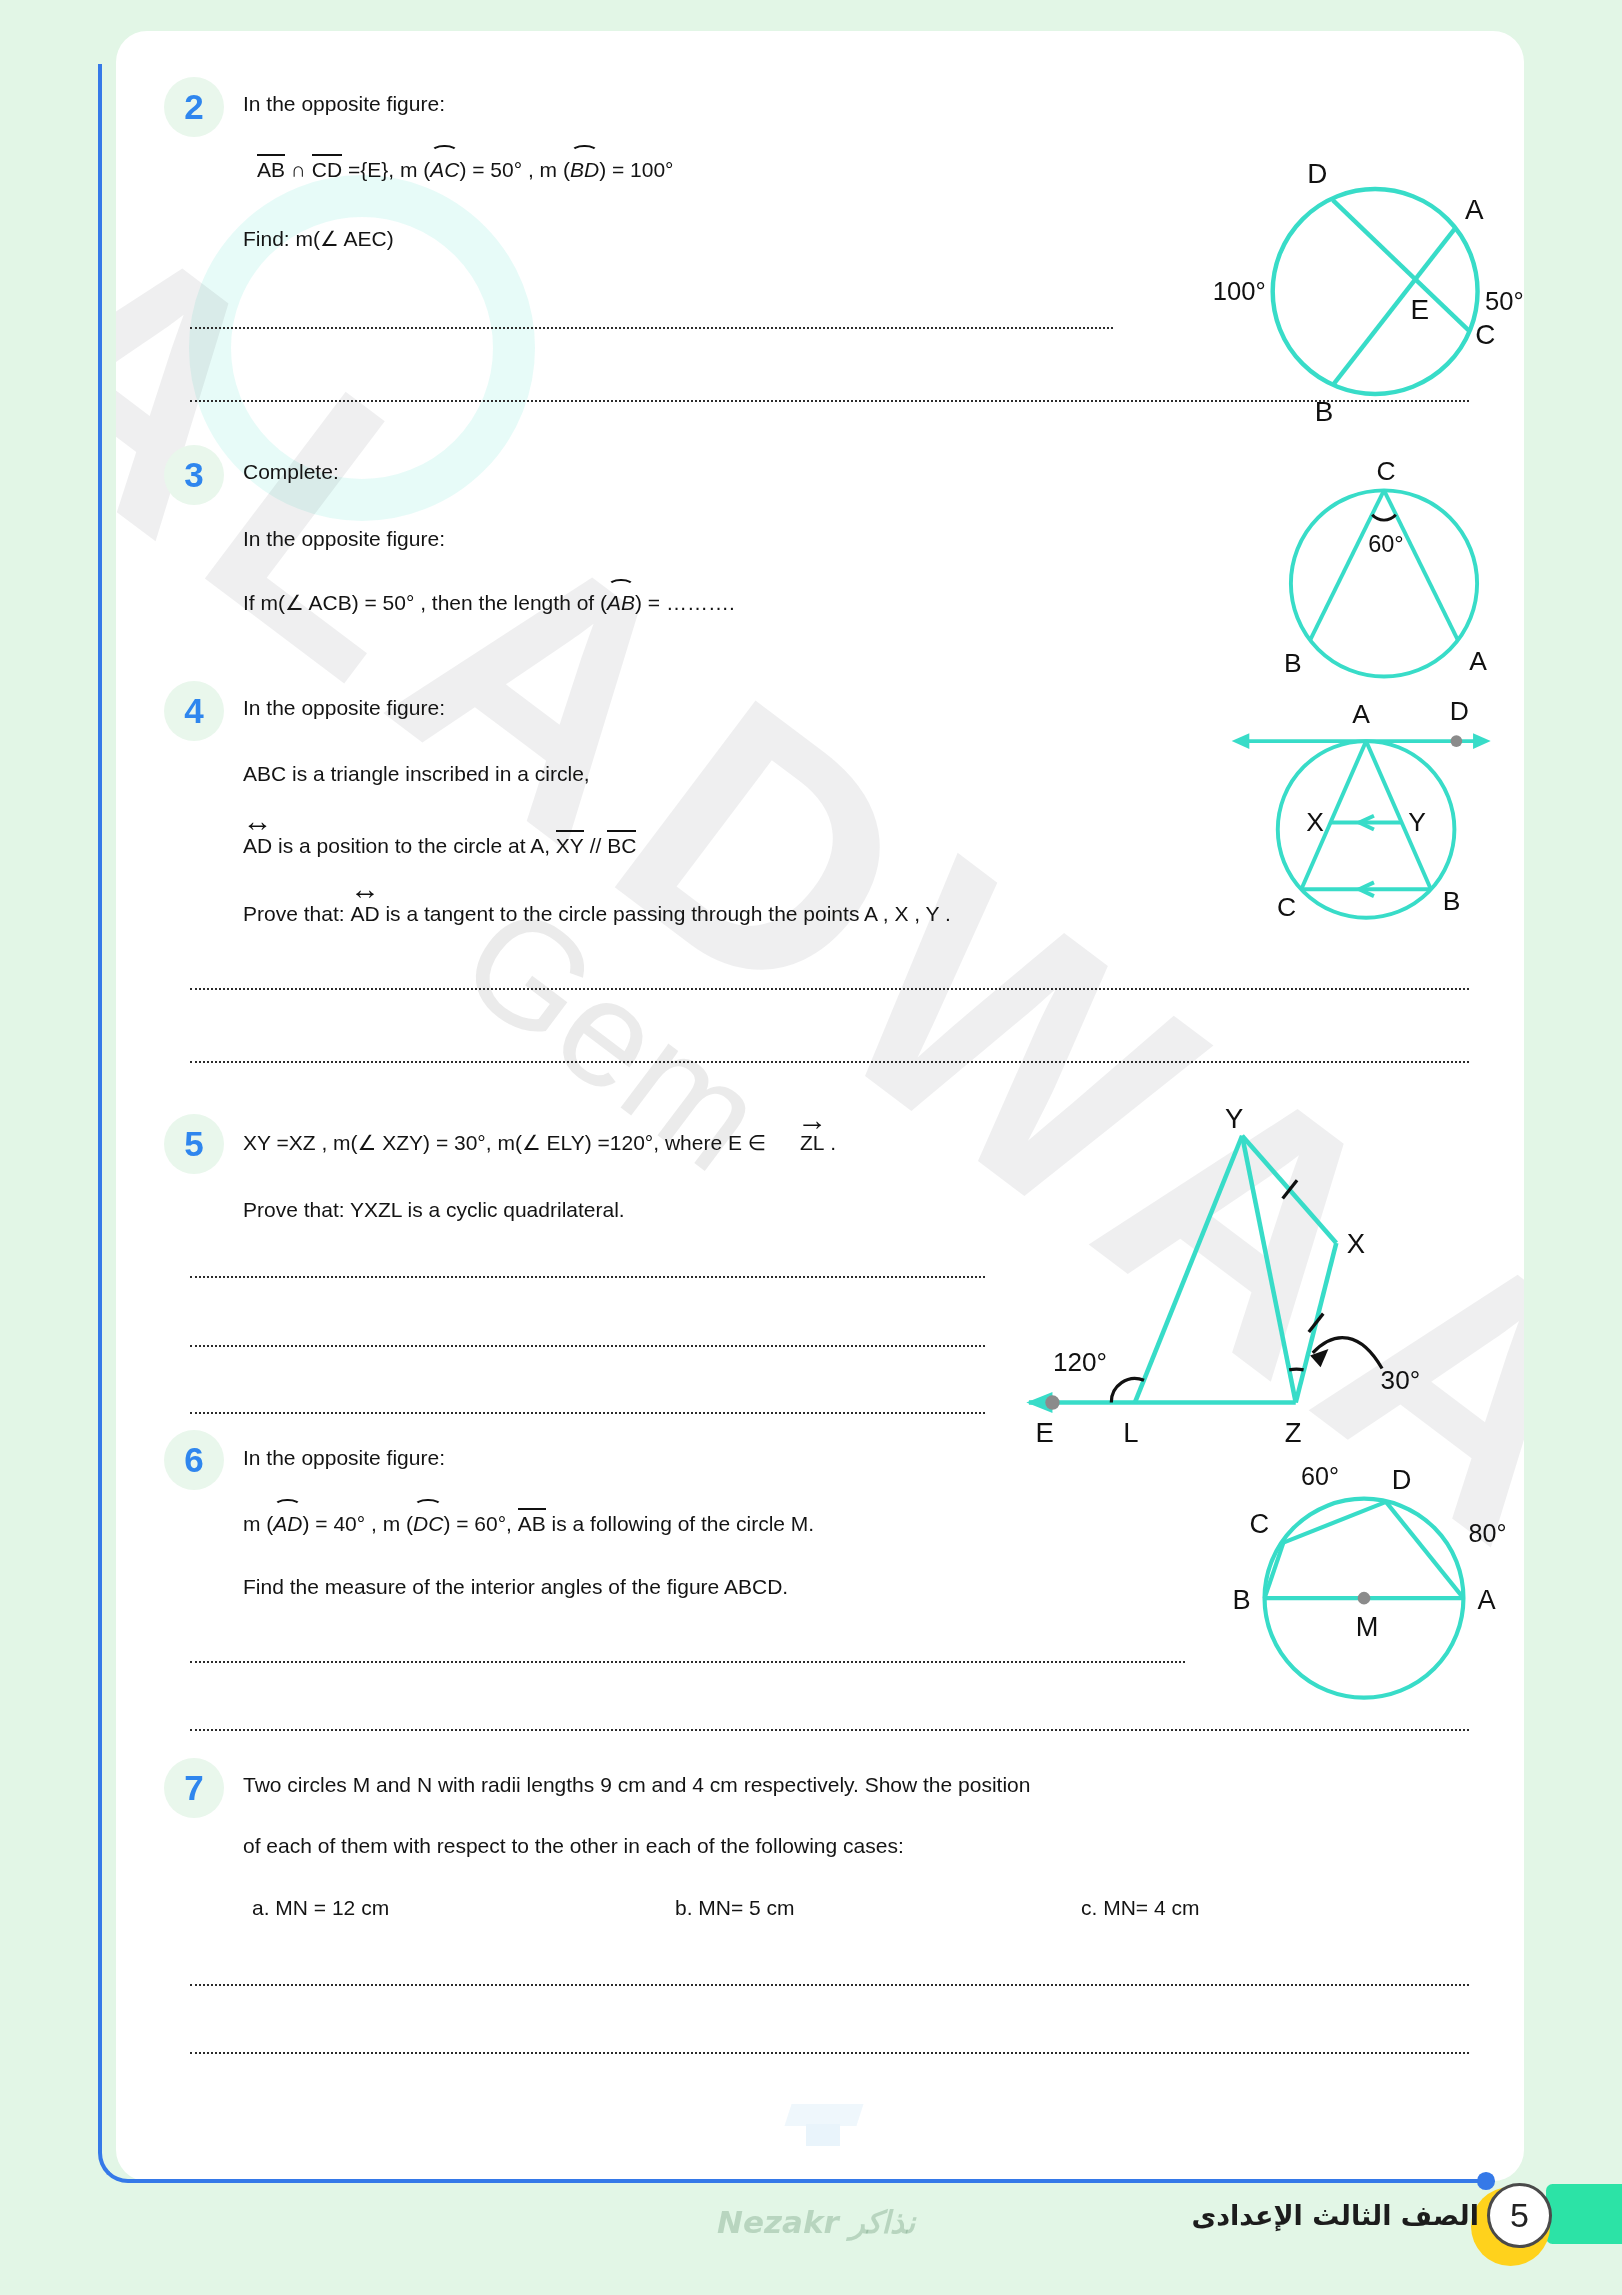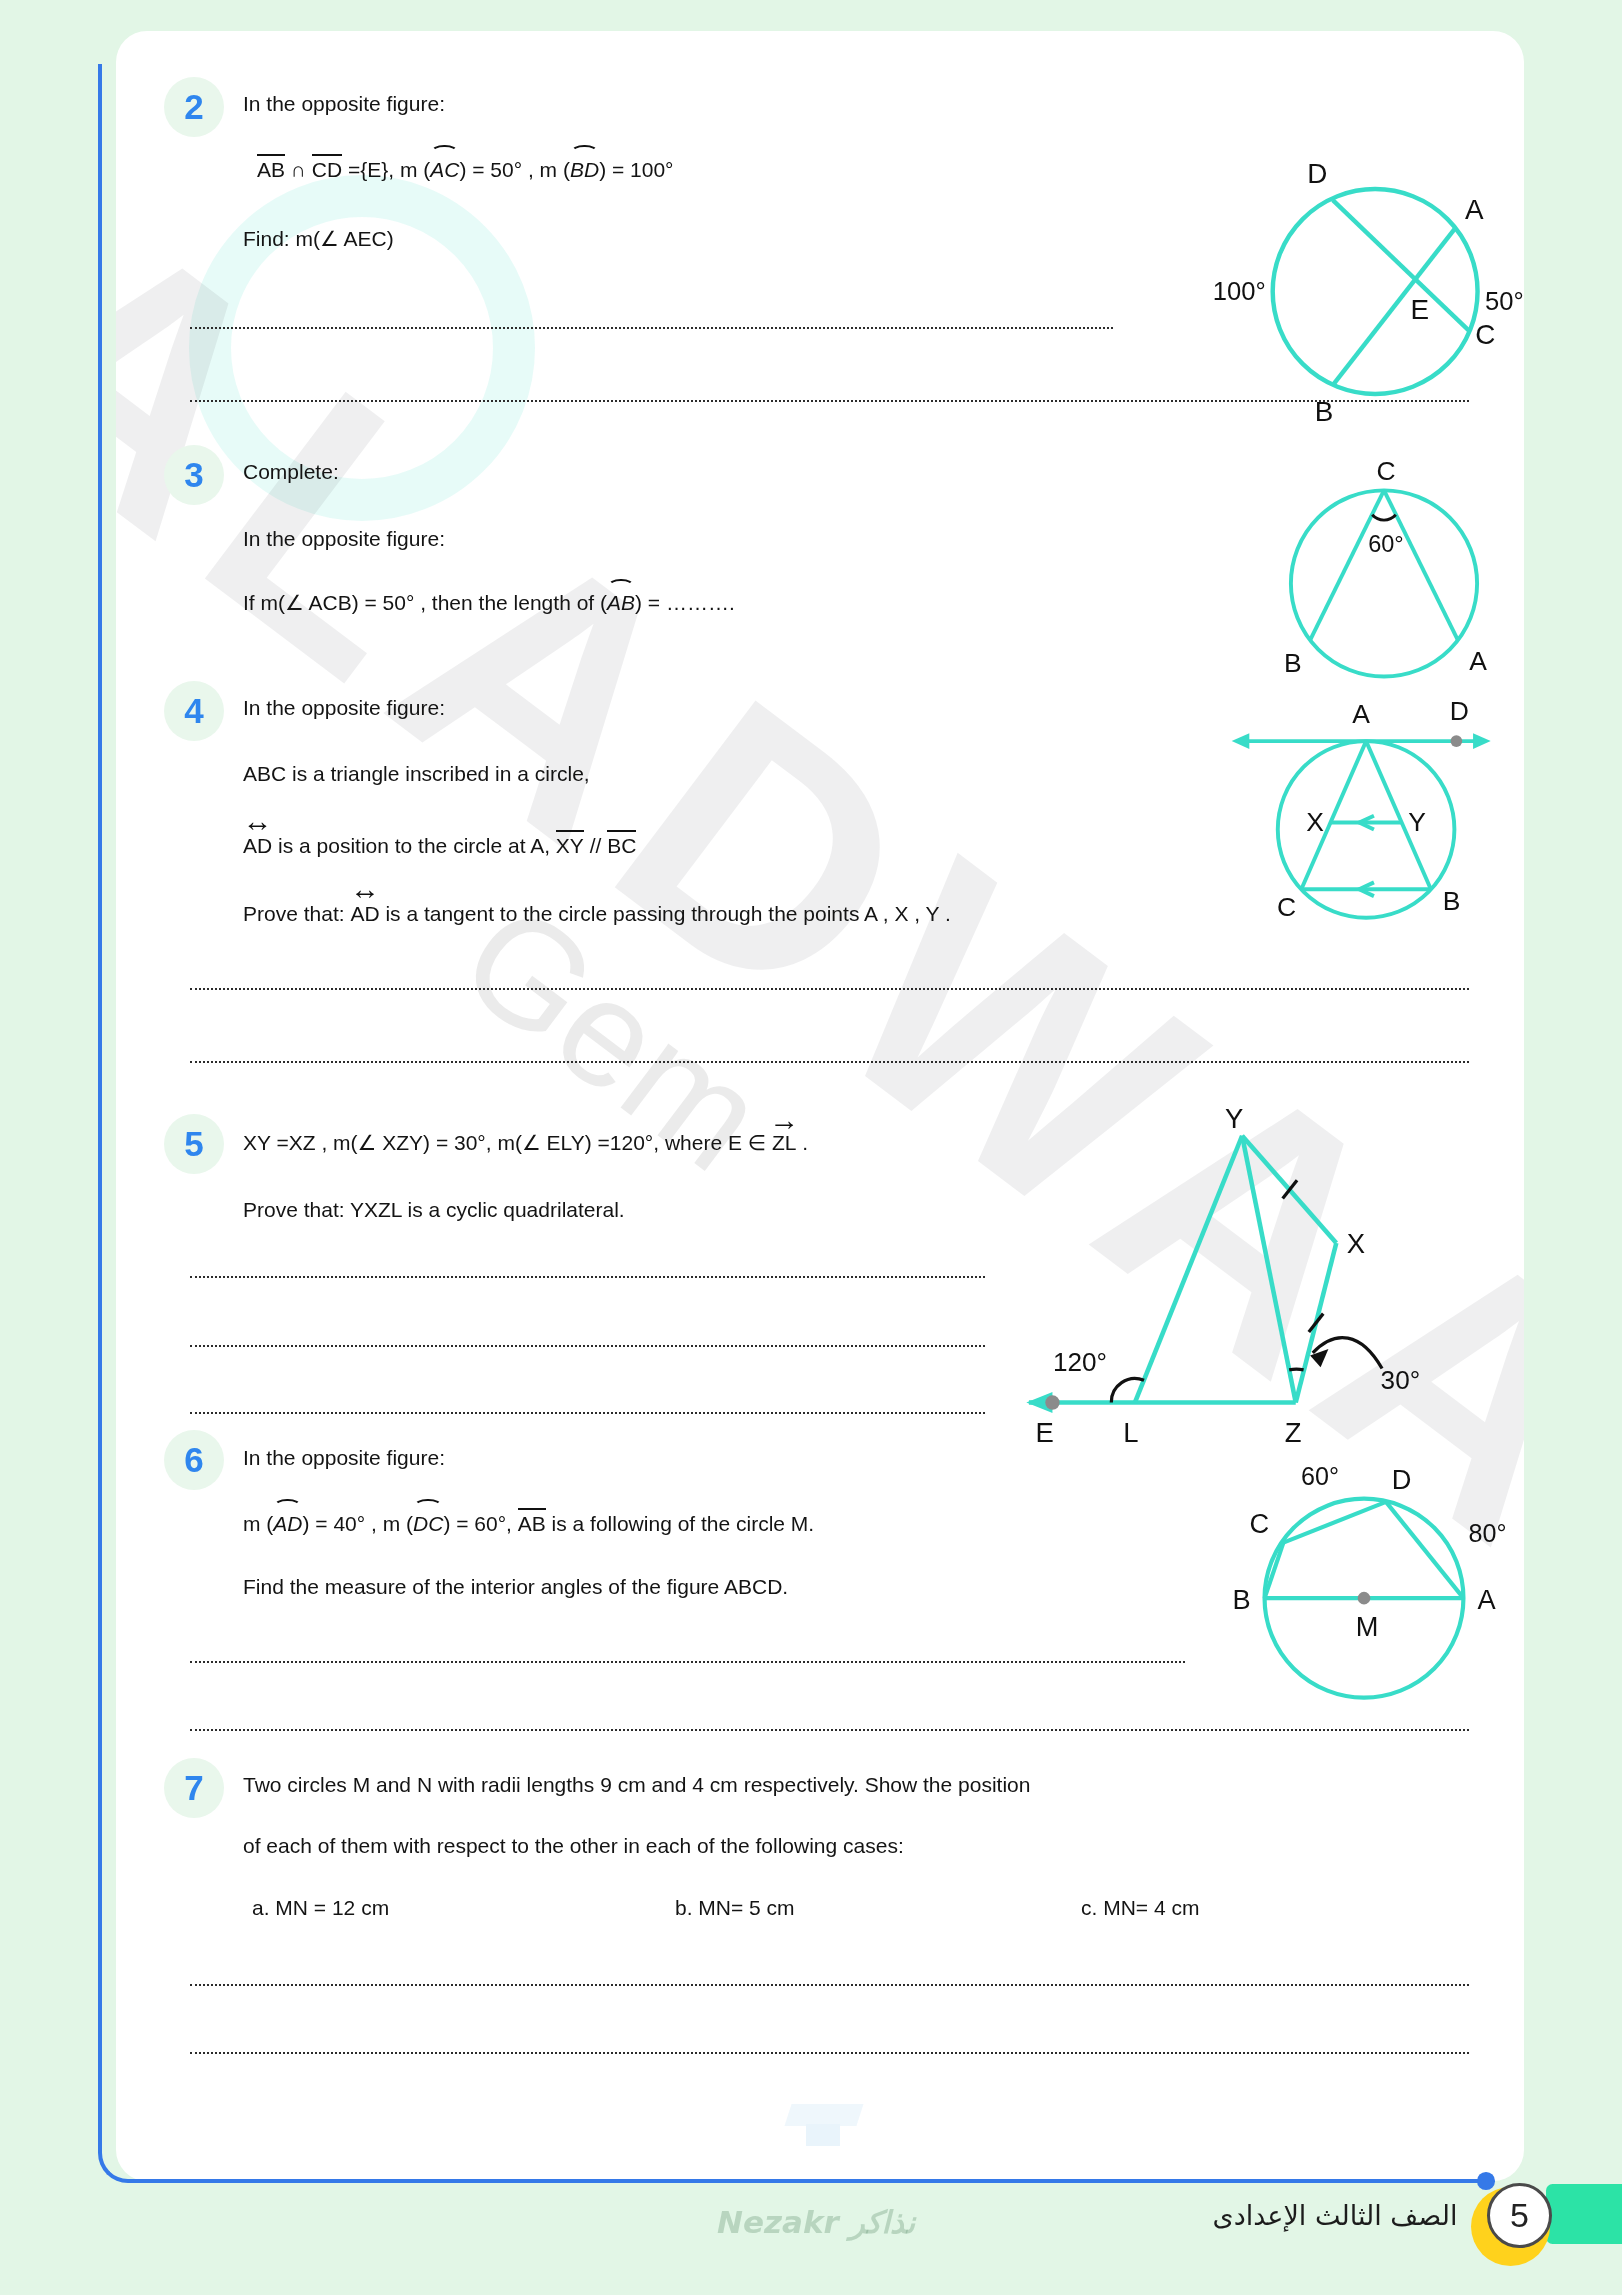--- a/index.html
+++ b/index.html
@@ -31,28 +31,28 @@
          font-size:35px;font-weight:700;color:#2f86ee;}
   .dots{position:absolute;height:0;border-bottom:2.6px dotted #2b2b2b;}
   .ovl{display:inline-block;border-top:2.6px solid #111;padding-top:2.6px;line-height:1.05;}
   .arc{display:inline-block;position:relative;font-style:italic;}
   .arc::before{content:"";position:absolute;top:-10.5px;left:4%;width:92%;height:14.4px;
        box-sizing:border-box;border:2.6px solid transparent;border-top:2.6px solid #111;
        border-radius:50%;}
   .lineov{display:inline-block;position:relative;}
   .lineov::before{content:"↔";position:absolute;top:-31px;left:50%;transform:translateX(-50%);
        font-size:30px;color:#111;}
-  .rayov{display:inline-block;position:relative;}
+  .rayov{display:inline-block;position:relative;margin-left:28px;}
   .rayov::before{content:"→";position:absolute;top:-29px;left:50%;transform:translateX(-50%);
        font-size:30px;color:#111;}
   svg{position:absolute;overflow:visible;}
   svg text{font-family:"Liberation Sans",sans-serif;fill:#111;}
   
-  .footer-grade{position:absolute;left:1191px;top:2200px;width:288px;text-align:center;
-       font-size:27px;font-weight:400;direction:rtl;color:#1c1c1c;
+  .footer-grade{position:absolute;left:1191px;top:2200px;width:288px;text-align:right;
+       font-size:27px;font-weight:700;direction:rtl;color:#1c1c1c;
        font-family:"DejaVu Sans",sans-serif;}
   .footer-bar{position:absolute;left:1546px;top:2184px;width:77px;height:60px;
        background:#2ce3a6;border-radius:6.5px 0 0 6.5px;}
   .footer-moon{position:absolute;left:1471px;top:2187px;width:79px;height:79px;
        border-radius:50%;background:#ffd21c;}
   .footer-pgnum{position:absolute;left:1487px;top:2183px;width:65px;height:65px;
        border-radius:50%;background:#ffffff;border:3.3px solid #4a4a4a;box-sizing:border-box;
        display:flex;align-items:center;justify-content:center;font-size:34px;color:#222;}
   .footer-brand{position:absolute;left:717px;top:2204px;font-size:31px;font-weight:700;
        font-style:italic;color:rgba(115,160,128,0.38);font-family:"DejaVu Sans",sans-serif;}

